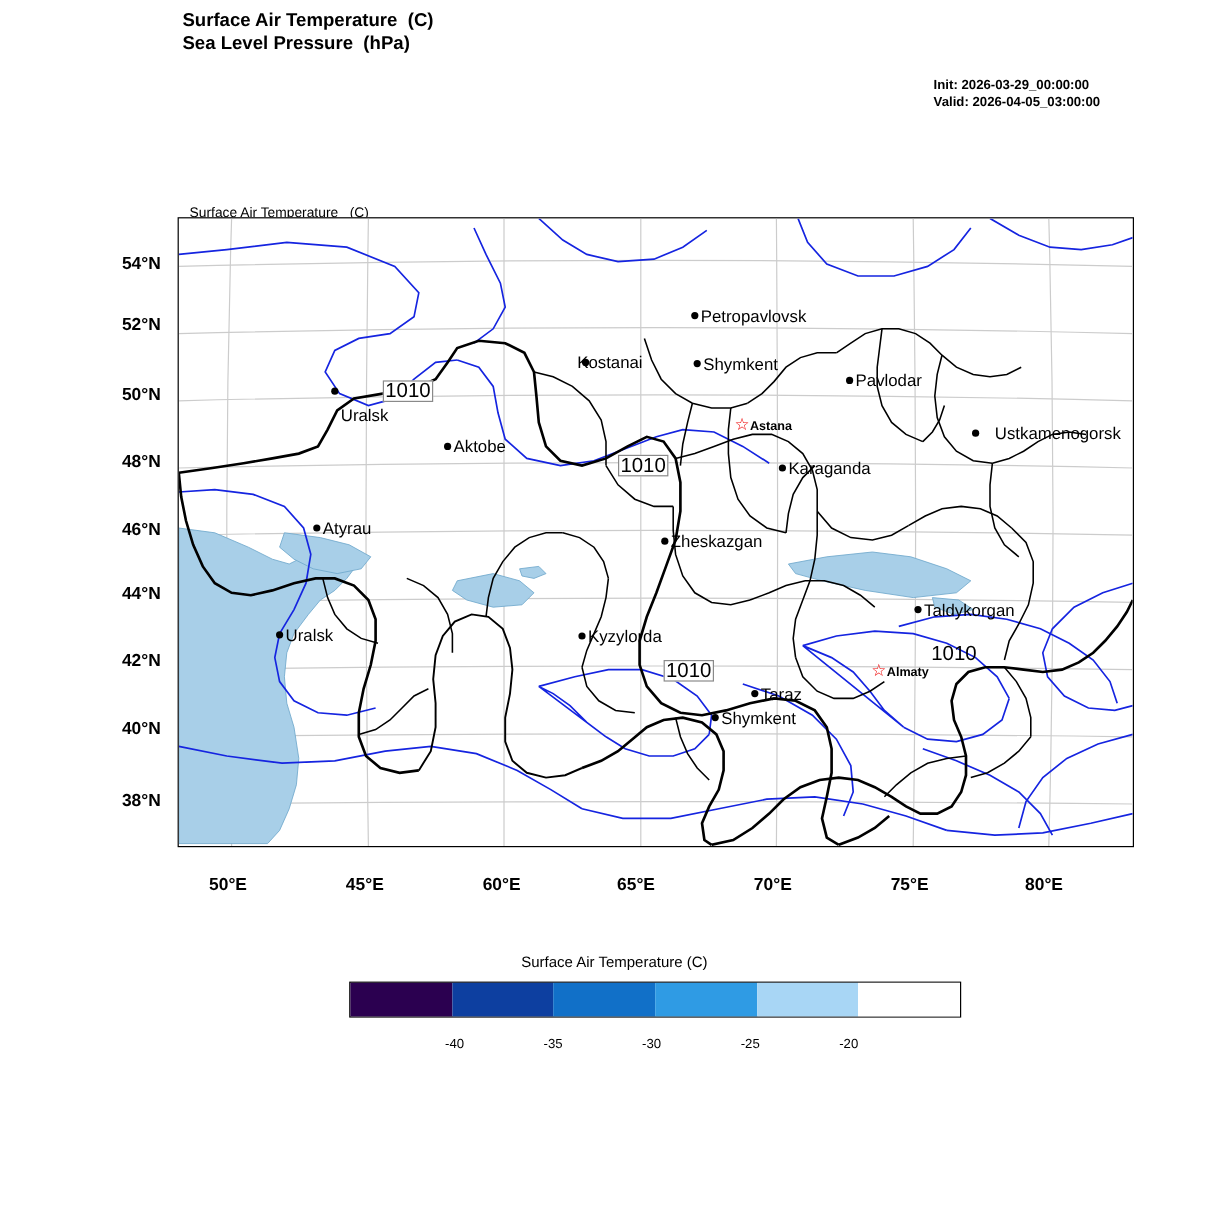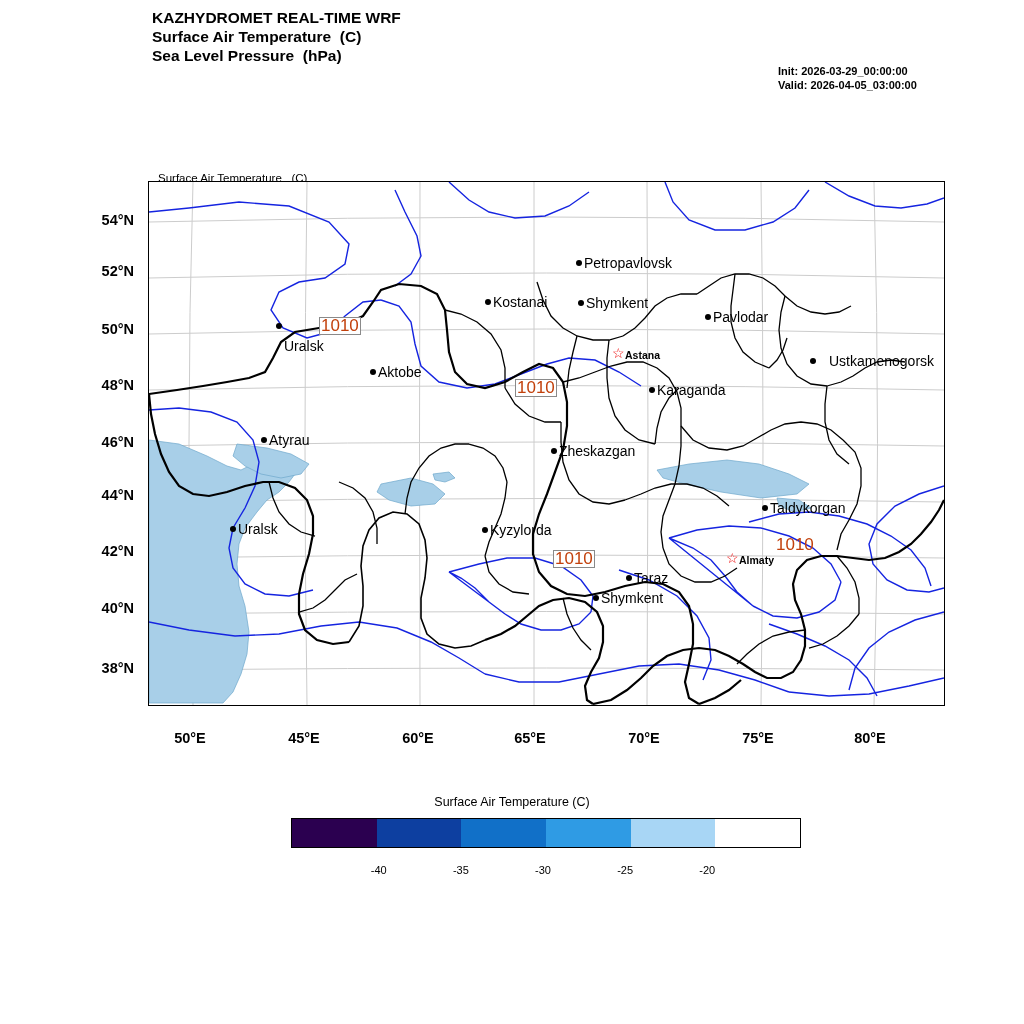--- a/index.html
+++ b/index.html
@@ -94,21 +94,21 @@
   .capital-name {
     font-size: 10.5px;
     font-weight: bold;
     white-space: nowrap;
     line-height: 10px;
   }
 
   
   .isobar-label {
     font-size: 17px;
-    color: #c2410c;
+    color: #000000;
     background: #ffffff;
     border: 1px solid #8a8a8a;
     padding: 0 1px;
     line-height: 16px;
     white-space: nowrap;
   }
   .isobar-label.nobox { border: none; background: transparent; }
 
   
   #cb-title {
@@ -139,21 +139,20 @@
     font-size: 11px;
     transform: translateX(-50%);
     top: 16px;
     white-space: nowrap;
   }
 </style>
 </head>
 <body>
 
 <div id="title-block" class="abs">
-  <div>KAZHYDROMET REAL-TIME WRF</div>
   <div>Surface Air Temperature  (C)</div>
   <div>Sea Level Pressure  (hPa)</div>
 </div>
 
 <div id="init-block" class="abs">
   <div>Init: 2026-03-29_00:00:00</div>
   <div>Valid: 2026-04-05_03:00:00</div>
 </div>
 
 <div id="subcaption" class="abs">
@@ -284,21 +283,21 @@
         <path d="M688,374 L698,386 L706,400 L710,416 L710,432"></path>
         <path d="M710,432 L700,444 L688,454 L674,462 L660,466"></path>
       </g>
     </g>
   </svg>
 
   <div id="city-layer">
       <div class="city-dot abs" style="left: 427px; top: 78px;"></div>
       <div class="city-name abs" style="left: 435px; top: 76px;">Petropavlovsk</div>
       <div class="city-dot abs" style="left: 336px; top: 117px;"></div>
-      <div class="city-name abs" style="left: 344px; top: 115px;">Kostanai</div>
+      <div class="city-name abs" style="left: 332px; top: 115px;">Kostanai</div>
       <div class="city-dot abs" style="left: 429px; top: 118px;"></div>
       <div class="city-name abs" style="left: 437px; top: 116px;">Shymkent</div>
       <div class="city-dot abs" style="left: 556px; top: 132px;"></div>
       <div class="city-name abs" style="left: 564px; top: 130px;">Pavlodar</div>
       <div class="city-dot abs" style="left: 127px; top: 141px;"></div>
       <div class="city-name abs" style="left: 135px; top: 139px; margin-top: 20px;">Uralsk</div>
       <div class="city-dot abs" style="left: 661px; top: 176px;"></div>
       <div class="city-name abs" style="left: 669px; top: 174px; padding-left: 11px;">Ustkamenogorsk</div>
       <div class="city-dot abs" style="left: 221px; top: 187px;"></div>
       <div class="city-name abs" style="left: 229px; top: 185px;">Aktobe</div>

